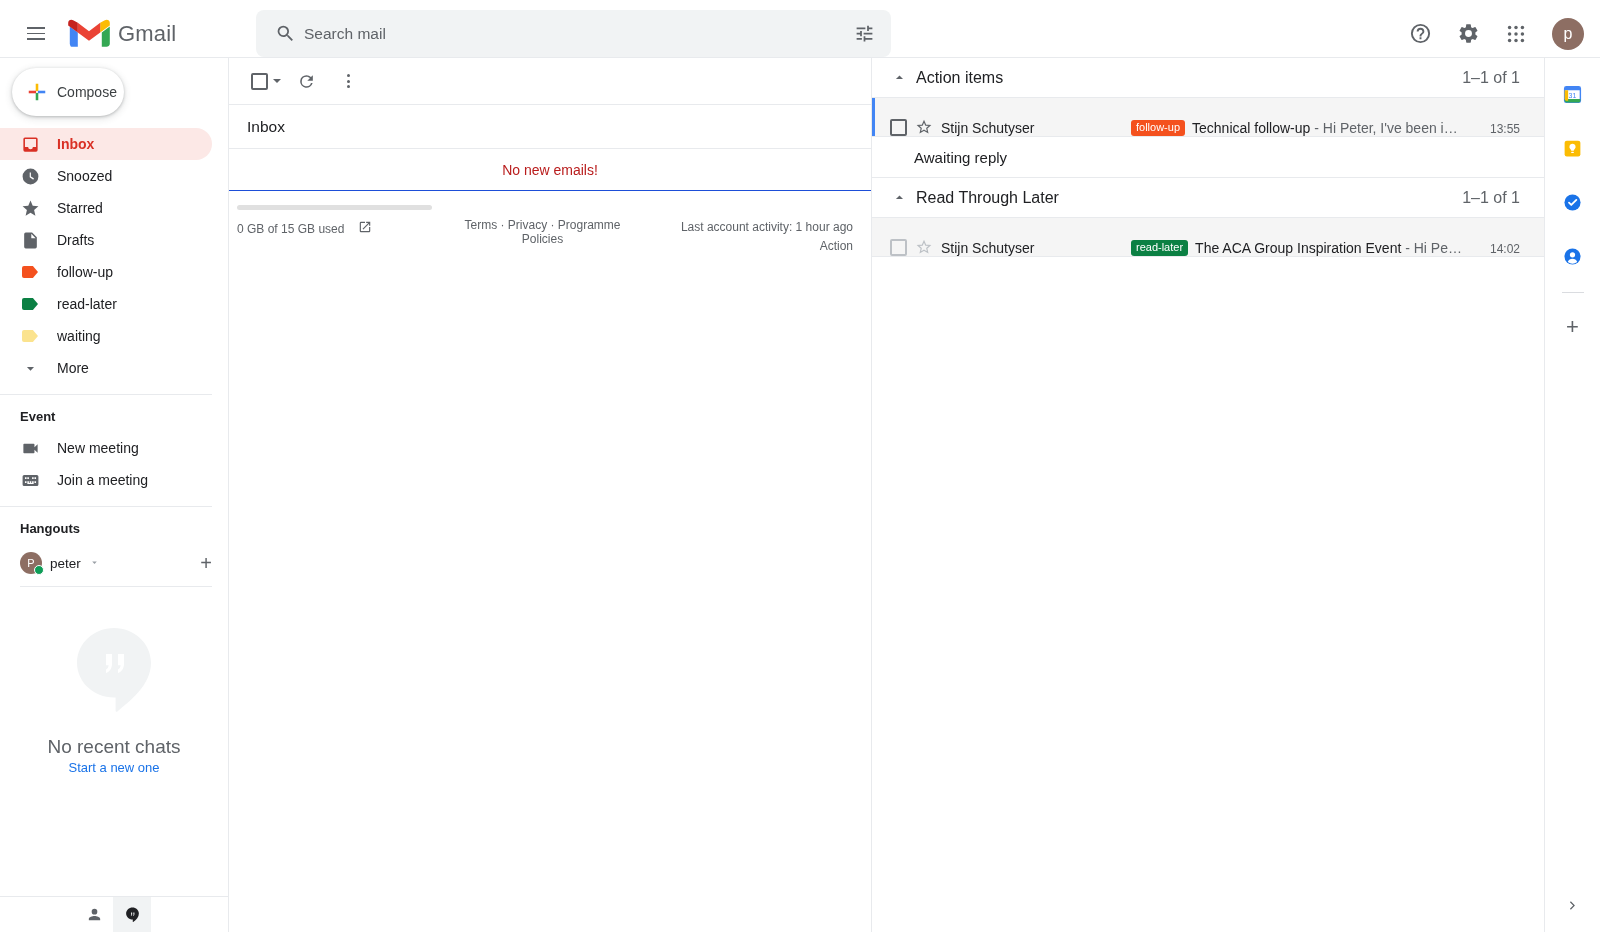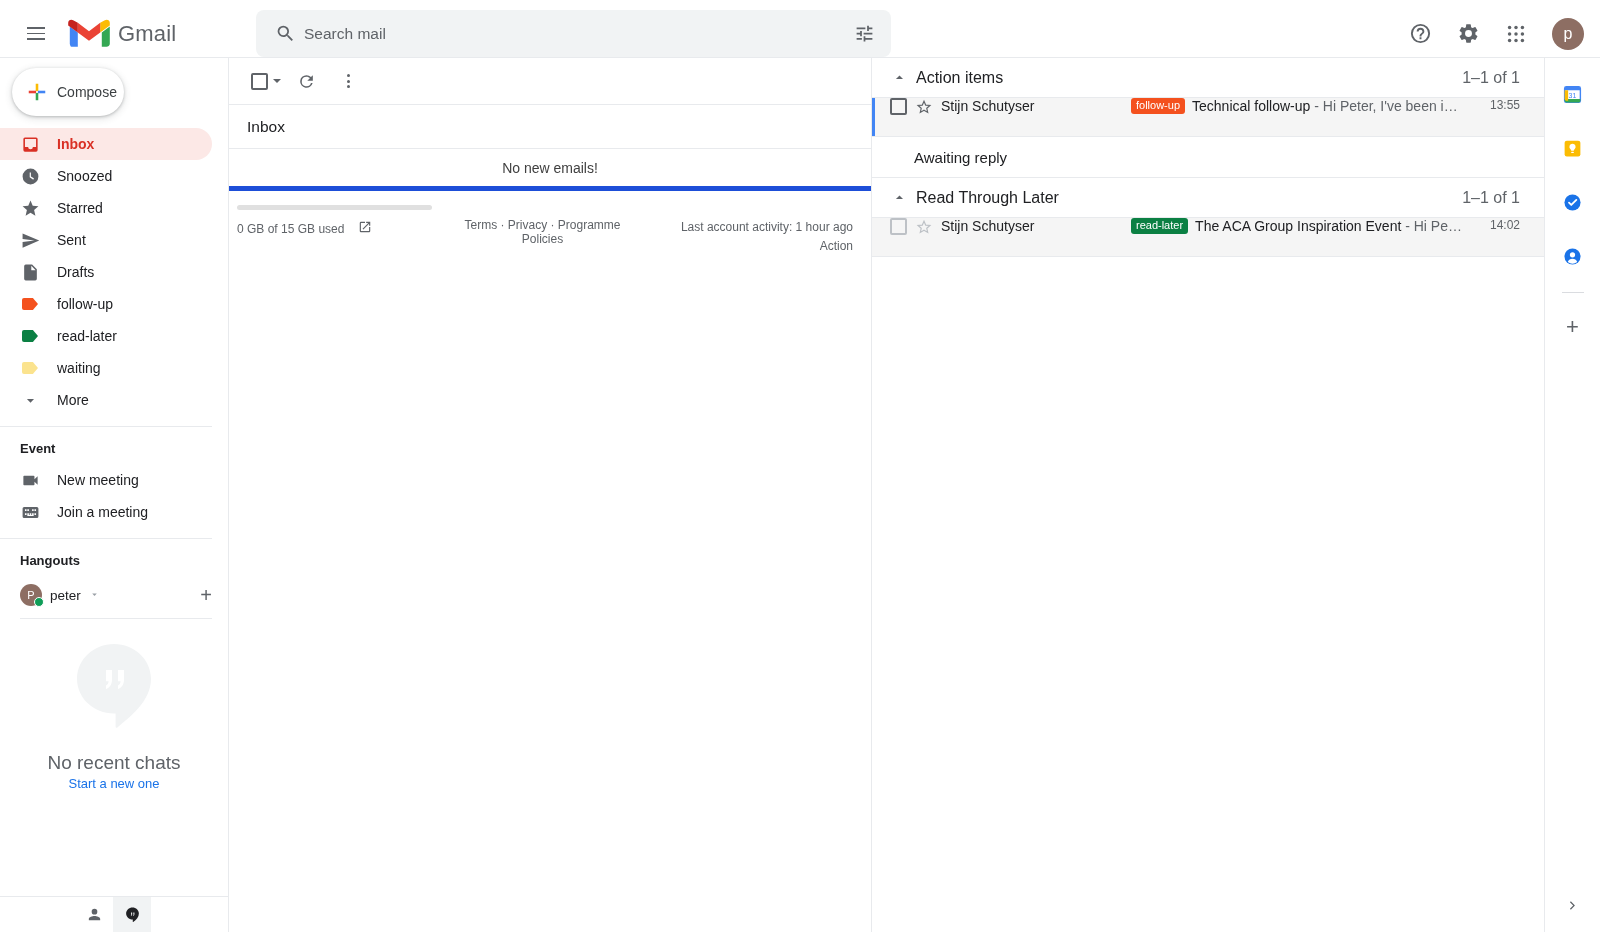--- a/index.html
+++ b/index.html
@@ -99,39 +99,39 @@
   .middle { width: 644px; flex: 0 0 644px; border-left: 1px solid #e8eaed; border-right: 1px solid #e8eaed; display: flex; flex-direction: column; background: #fff; }
   .toolbar { height: 47px; display: flex; align-items: center; padding-left: 16px; gap: 4px; border-bottom: 1px solid #e8eaed; }
   .cbwrap { display: flex; align-items: center; cursor: pointer; padding: 6px 2px 6px 6px; }
   .cbox { width: 17px; height: 17px; border: 2px solid #5f6368; border-radius: 2px; }
   .caret { margin-left: 5px; width: 0; height: 0; border-left: 4px solid transparent; border-right: 4px solid transparent; border-top: 4px solid #5f6368; }
   .tbtn { width: 38px; height: 38px; border-radius: 50%; display: flex; align-items: center; justify-content: center; cursor: pointer; }
   .dots { display: flex; flex-direction: column; gap: 2.5px; align-items: center; }
   .dots i { width: 3px; height: 3px; background: #5f6368; border-radius: 50%; }
 
   .inbox-title { height: 44px; display: flex; align-items: center; padding-left: 18px; font-size: 15.5px; color: #202124; border-bottom: 1px solid #e8eaed; }
-  .nonew { height: 42px; display: flex; align-items: center; justify-content: center; font-size: 14px; color: #404040; border-bottom: 5px solid #1d4ed8; }
+  .nonew { height: 42px; display: flex; align-items: center; justify-content: center; font-size: 14px; color: #b91c1c; border-bottom: 1px solid #1d4ed8; }
 
   .footer { padding: 14px 18px 0 8px; display: flex; font-size: 12px; color: #5f6368; }
   .f-storage { width: 210px; padding-left: 0; }
   .bar { width: 195px; height: 5px; border-radius: 3px; background: #e0e0e0; margin-bottom: 10px; }
   .f-storage .line { display: flex; align-items: center; gap: 14px; }
   .f-links { flex: 1; text-align: center; padding-top: 13px; }
   .f-links span { cursor: pointer; }
   .f-activity { width: 215px; text-align: right; padding-top: 13px; line-height: 19px; }
   .f-activity .det { cursor: pointer; }
 
   
   .rightpane { flex: 1; min-width: 0; background: #fff; display: flex; flex-direction: column; }
   .sect-head { height: 40px; display: flex; align-items: center; padding: 0 24px 0 14px; border-bottom: 1px solid #e8eaed; }
   .chev { width: 26px; display: flex; justify-content: center; cursor: pointer; }
   .sect-title { font-size: 16px; color: #202124; margin-left: 4px; }
   .sect-count { margin-left: auto; font-size: 16px; color: #5f6368; }
 
-  .mailrow { height: 39px; display: flex; align-items: flex-start; background: #f5f5f5; border-bottom: 1px solid #e8eaed; cursor: pointer; position: relative; padding-right: 24px; }
+  .mailrow { height: 39px; display: flex; align-items: flex-end; background: #f5f5f5; border-bottom: 1px solid #e8eaed; cursor: pointer; position: relative; padding-right: 24px; }
   .mailrow.unread::before { content: ""; position: absolute; left: 0; top: 0; bottom: 0; width: 3px; background: #4285f4; }
   .m-cb { width: 17px; height: 17px; border: 2px solid #5f6368; border-radius: 2px; margin-left: 18px; flex: 0 0 17px; }
   .m-cb.light { border-color: #bdc1c6; }
   .m-star { width: 34px; display: flex; justify-content: center; cursor: pointer; }
   .m-sender { width: 190px; font-size: 14px; color: #202124; overflow: hidden; white-space: nowrap; }
   .m-body { flex: 1; display: flex; align-items: center; gap: 7px; min-width: 0; font-size: 14px; }
   .chip { font-size: 11px; color: #fff; border-radius: 3px; padding: 2px 5px 2.5px; line-height: 1; white-space: nowrap; }
   .m-subject { overflow: hidden; white-space: nowrap; text-overflow: ellipsis; color: #202124; }
   .m-snip { color: #5f6368; }
   .m-time { font-size: 12px; color: #5f6368; margin-left: auto; padding-left: 12px; white-space: nowrap; }
@@ -252,28 +252,20 @@
 
         <div class="navitem">
           <span class="nicon">
             <svg width="19" height="19" viewBox="0 0 24 24">
                 <path fill="#5f6368" d="M12 17.27 18.18 21l-1.64-7.03L22 9.24l-7.19-.61L12 2 9.19 8.63 2 9.24l5.46 4.73L5.82 21z"></path>
               </svg>
           </span>
           <span>Starred</span>
         </div>
 
-        <div class="navitem">
-          <span class="nicon">
-            <svg width="19" height="19" viewBox="0 0 24 24">
-                <path fill="#5f6368" d="M2.01 21 23 12 2.01 3 2 10l15 2-15 2z"></path>
-              </svg>
-          </span>
-          <span>Sent</span>
-        </div>
 
         <div class="navitem">
           <span class="nicon">
             <svg width="19" height="19" viewBox="0 0 24 24">
                 <path fill="#5f6368" d="M14 2H6a2 2 0 0 0-2 2v16a2 2 0 0 0 2 2h12a2 2 0 0 0 2-2V8l-6-6zm-1 7V3.5L18.5 9H13z"></path>
               </svg>
           </span>
           <span>Drafts</span>
         </div>
 

